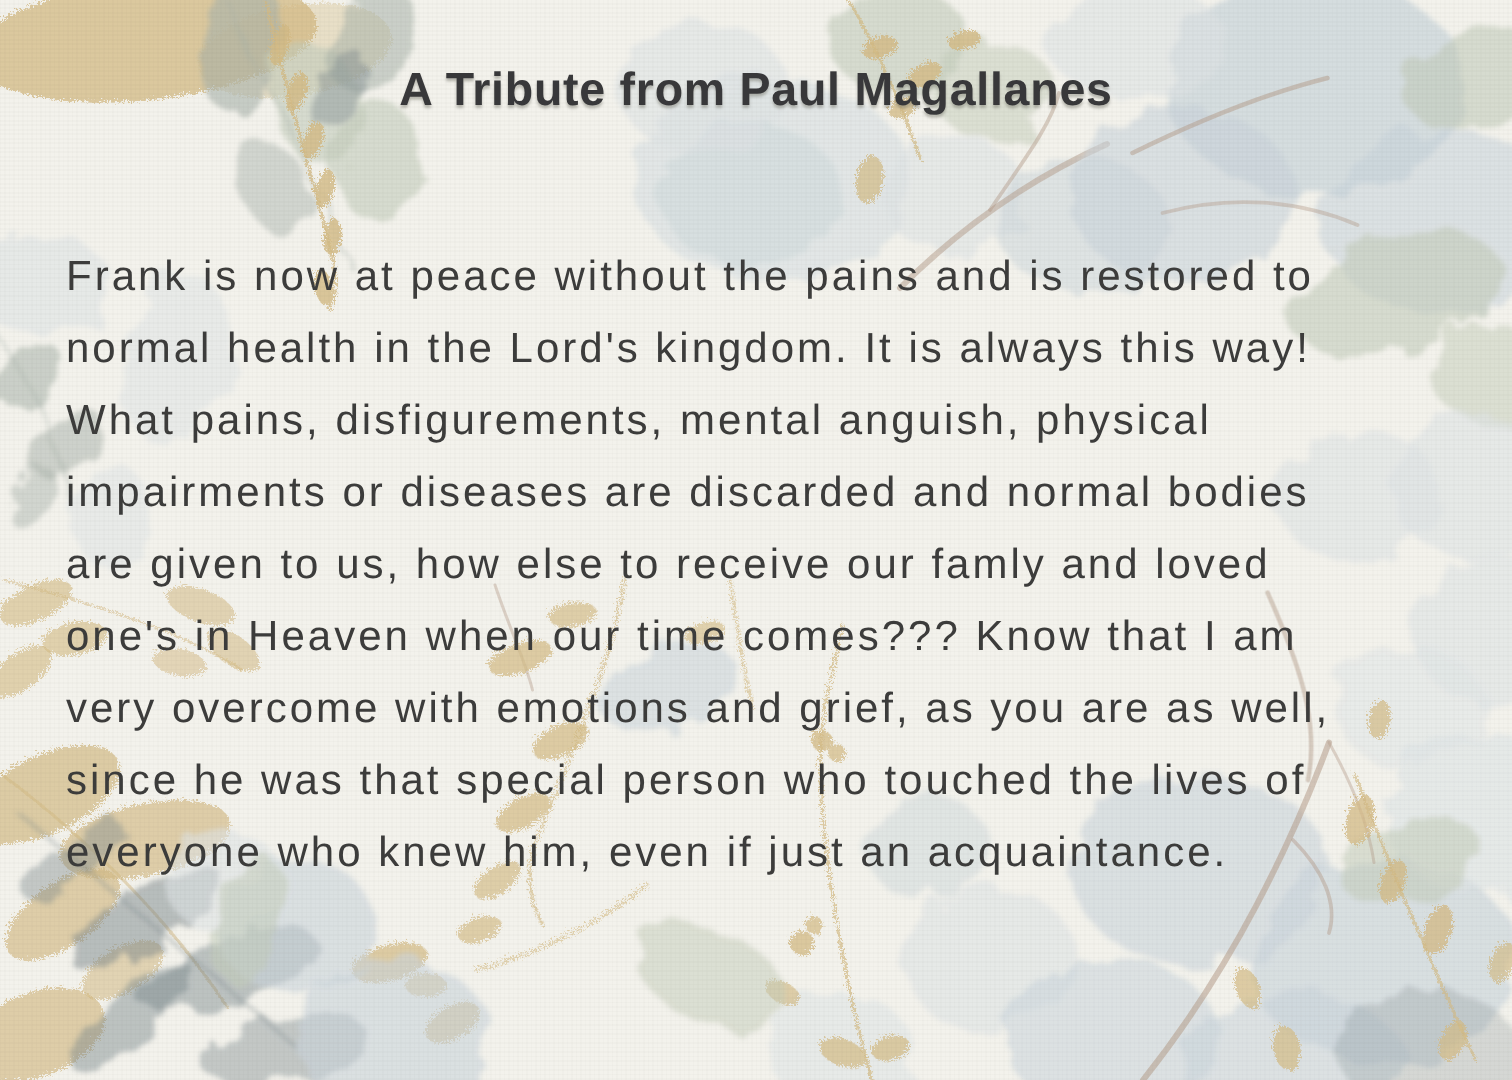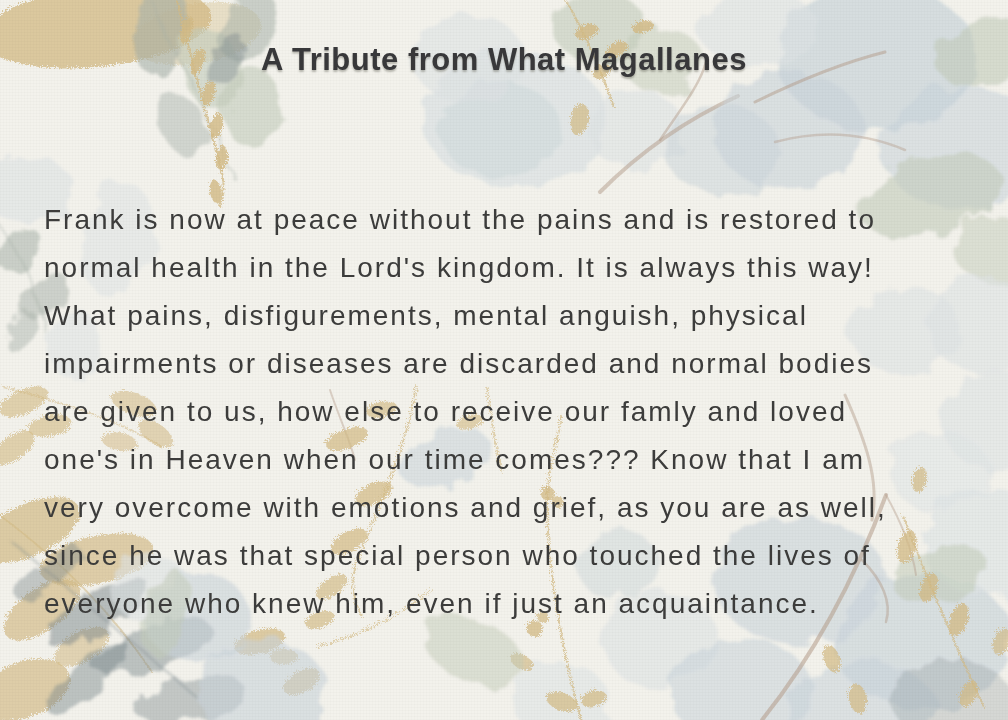--- a/index.html
+++ b/index.html
@@ -33,21 +33,20 @@
     z-index:2;
   }
   .body-text{
     position:absolute;top:160px;left:44px;right:40px;
     font-size:28px;
     line-height:48px;
     letter-spacing:2px;
     color:var(--body-color,#3c3c3b);
     white-space:pre-line;
     z-index:2;
-    margin-top:36px;
   }
 
   
   .blue{fill:var(--leaf-blue);}
   .blue2{fill:var(--leaf-blue-light);}
   .sage{fill:var(--leaf-sage);}
   .grn{fill:var(--leaf-gray-green);}
   .slate{fill:var(--leaf-slate);}
   .gold{fill:var(--gold);}
   .goldst{stroke:var(--gold);fill:none;stroke-linecap:round;}
@@ -237,21 +236,21 @@
       <ellipse class="gold" cx="927" cy="586" rx="8" ry="15" opacity="0.75" transform="rotate(20 927 586)"></ellipse>
       <ellipse class="gold" cx="957" cy="618" rx="9" ry="17" opacity="0.75" transform="rotate(18 957 618)"></ellipse>
       <ellipse class="gold" cx="830" cy="657" rx="8" ry="14" opacity="0.7" transform="rotate(-20 830 657)"></ellipse>
       <ellipse class="gold" cx="856" cy="697" rx="9" ry="15" opacity="0.7" transform="rotate(-10 856 697)"></ellipse>
       <ellipse class="gold" cx="967" cy="692" rx="8" ry="14" opacity="0.7" transform="rotate(25 967 692)"></ellipse>
       <ellipse class="gold" cx="918" cy="478" rx="7" ry="13" opacity="0.7" transform="rotate(10 918 478)"></ellipse>
       <ellipse class="gold" cx="1000" cy="640" rx="8" ry="14" opacity="0.65" transform="rotate(20 1000 640)"></ellipse>
     </g>
   </svg>
 
-  <h1 class="title">A Tribute from What Magallanes</h1>
+  <h1 class="title">A Tribute from Paul Magallanes</h1>
 
   <div class="body-text">Frank is now at peace without the pains and is restored to
 normal health in the Lord's kingdom. It is always this way!
 What pains, disfigurements, mental anguish, physical
 impairments or diseases are discarded and normal bodies
 are given to us, how else to receive our famly and loved
 one's in Heaven when our time comes??? Know that I am
 very overcome with emotions and grief, as you are as well,
 since he was that special person who touched the lives of
 everyone who knew him, even if just an acquaintance.</div>

